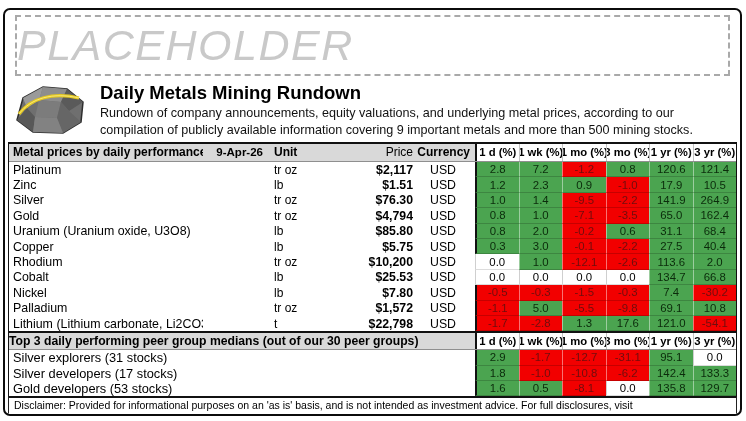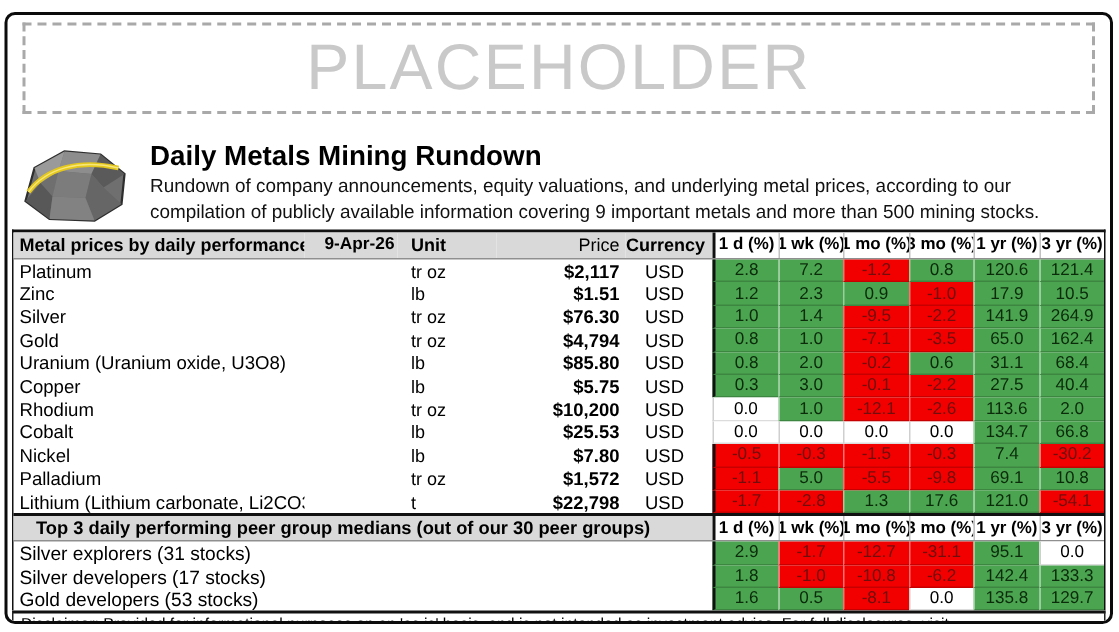--- a/index.html
+++ b/index.html
@@ -8,28 +8,28 @@
     font-family:"Liberation Sans","DejaVu Sans",sans-serif;color:#000;
     overflow:hidden;
   }
   .frame{
     position:absolute;left:3px;top:8px;right:4px;bottom:5px;
     border:2.5px solid #0b0b0b;border-radius:7px;background:#fff;
     overflow:hidden;display:flex;flex-direction:column;
   }
   
   .placeholder-box{
-    margin:5px 10px 12px 10px;height:57px;border:2px dashed #a9a9a9;
-    display:flex;align-items:center;justify-content:center;flex:none;
+    margin:5px 10px 1px 10px;height:57px;border:2px dashed #a9a9a9;
+    display:flex;align-items:center;justify-content:flex-start;flex:none;font-style:italic;
   }
   .placeholder-text{
     font-size:43px;color:#c9c9c9;letter-spacing:1.5px;font-weight:400;line-height:1;
   }
   
-  .brand-row{display:flex;align-items:flex-end;padding:5px 8px 4px 4px;gap:9px;flex:none;}
+  .brand-row{display:flex;align-items:center;padding:5px 8px 4px 4px;gap:9px;flex:none;}
   .logo{width:82px;height:51px;flex:none;}
   .brand-text{padding-top:0;}
   .page-title{font-size:18.5px;font-weight:bold;line-height:1.15;margin-bottom:2px;}
   .page-desc{font-size:12.6px;line-height:1.3;color:#111;}
   
   .tables{margin:0 3px;border-top:2px solid #111;border-left:1.5px solid #111;border-right:1.5px solid #111;flex:none;}
   .grid-metal{display:grid;grid-template-columns:194px 62px 66px 86px 58px repeat(6,1fr);}
   .grid-peer{display:grid;grid-template-columns:466px repeat(6,1fr);}
   .thead{height:17px;align-items:center;border-bottom:1px solid #8f8f8f;}
   .thead2{height:16px;align-items:center;border-top:2px solid #111;}
@@ -46,21 +46,21 @@
   .name{font-size:12.4px;padding-left:4px;}
   .unit{font-size:12px;padding-left:9px;}
   .price{font-size:12.3px;font-weight:bold;justify-content:flex-end;padding-right:4px;}
   .curr{font-size:12.3px;justify-content:flex-end;padding-right:19px;}
   .perf{font-size:11.4px;justify-content:center;border-left:1px solid rgba(255,255,255,.45);border-bottom:1px solid rgba(0,0,0,.18);}
   .perf.first{border-left:2px solid #111;}
   .perf.pos{background:var(--positive-bg);color:var(--positive-text);}
   .perf.neg{background:var(--negative-bg);color:var(--negative-text);}
   .perf.zero{background:var(--neutral-bg);color:#000;border-left:1px solid #cfcfcf;border-bottom:1px solid #dcdcdc;}
   .peer-name{font-size:12.8px;padding-left:4px;}
-  .hpeer-title{font-weight:bold;font-size:12.2px;padding-left:15px;}
+  .hpeer-title{font-weight:bold;font-size:12.2px;padding-left:0;}
   
   .footer-box{
     margin:0 3px;border:1.5px solid #222;border-top:2px solid #111;
     padding:1px 5px 2px 5px;flex:none;background:#fff;
   }
   .src-line{font-size:10.5px;line-height:1.25;}
   .disc-line{font-size:10.5px;line-height:1.25;}
 </style>
 </head>
 <body>

